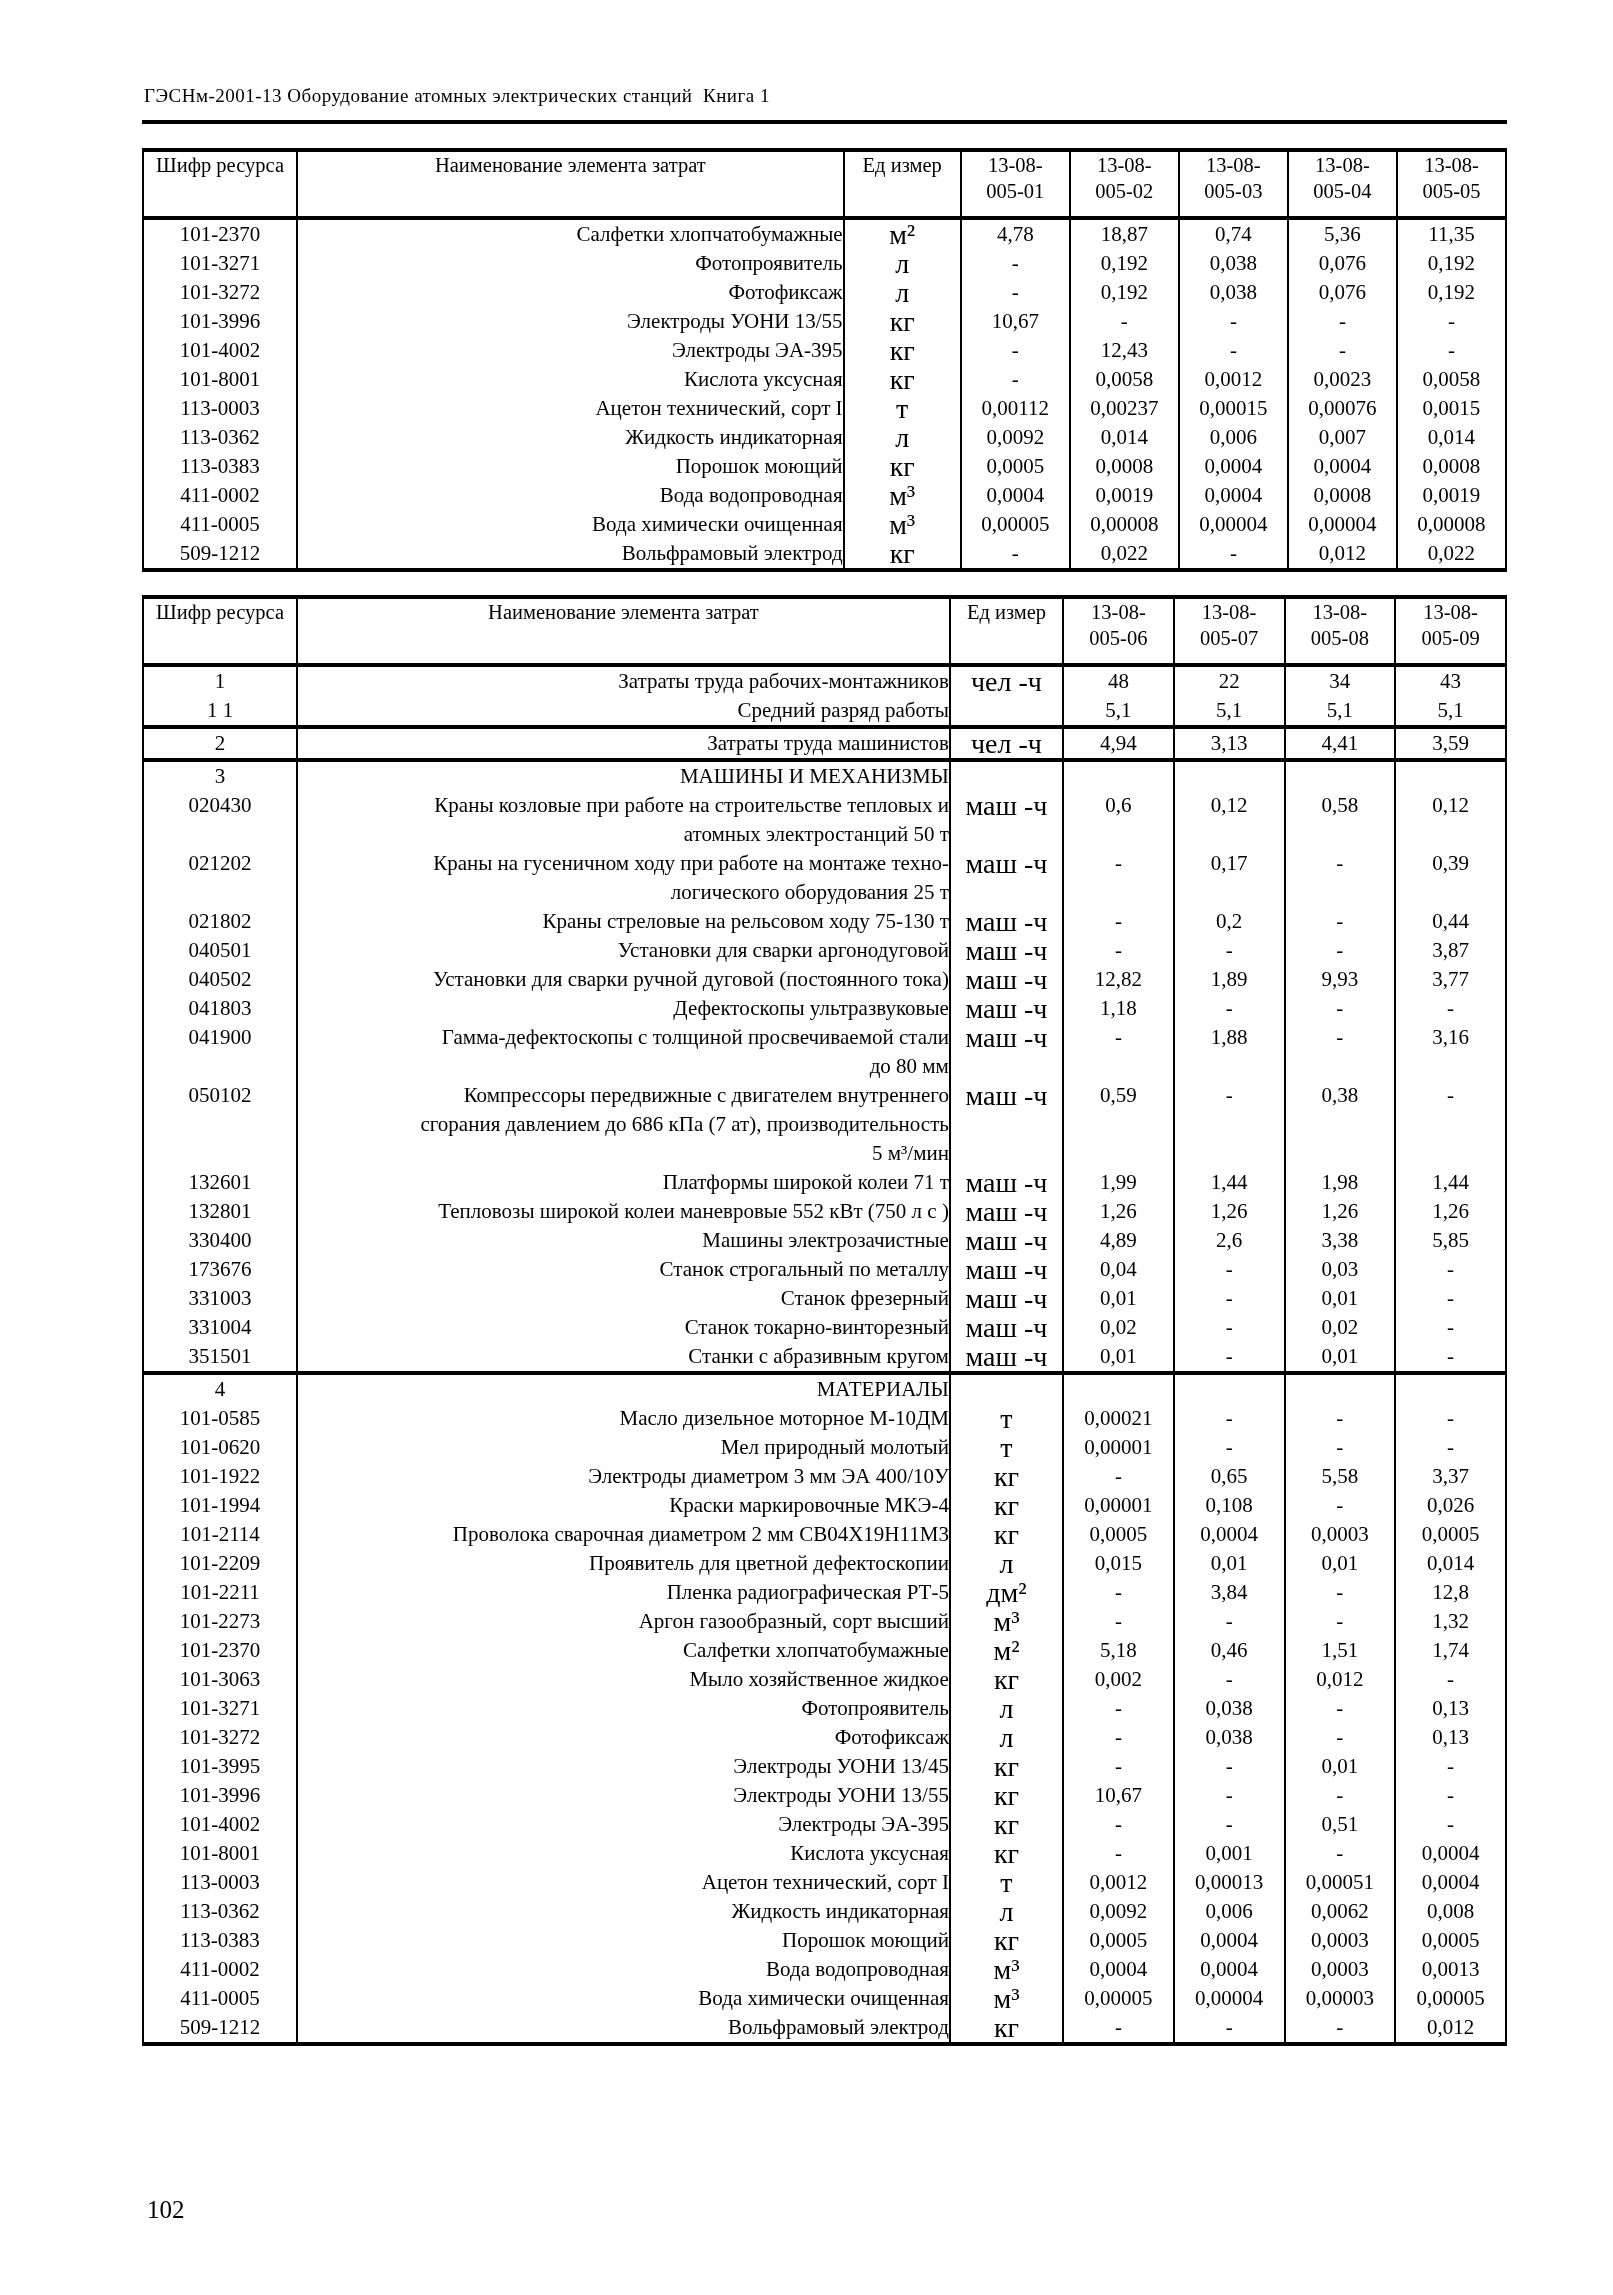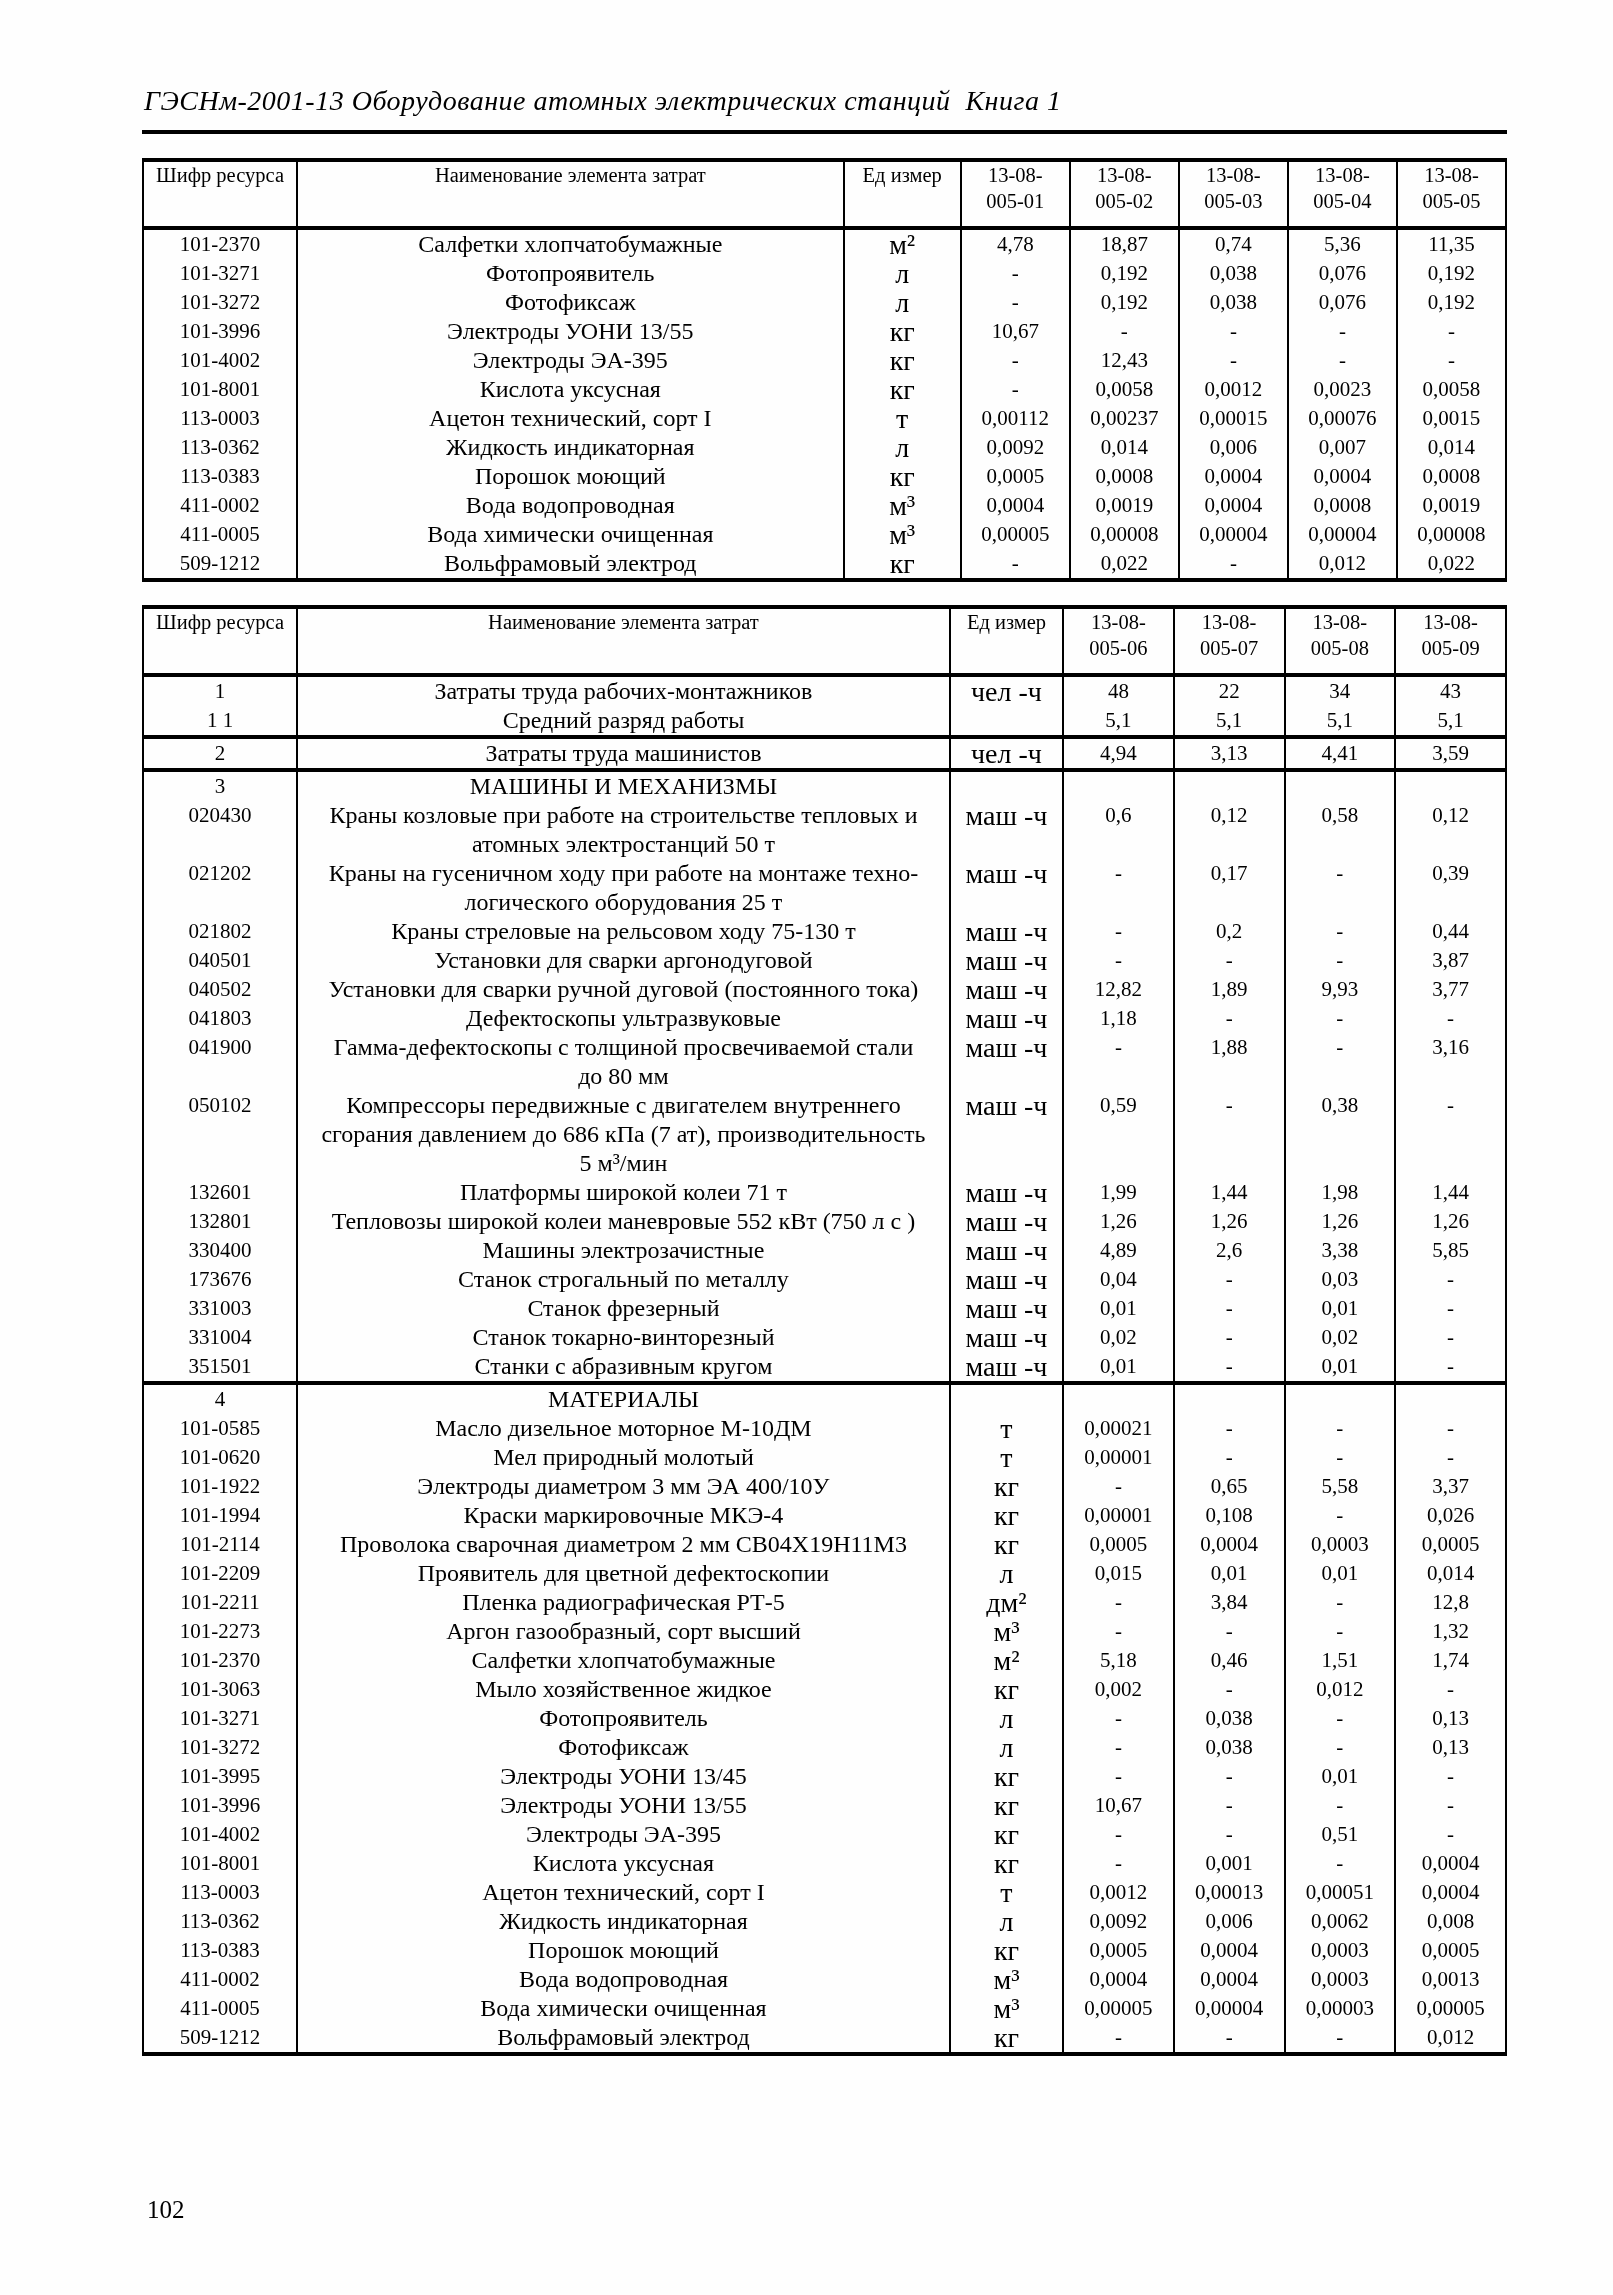--- a/index.html
+++ b/index.html
@@ -9,25 +9,24 @@
     background:#fefefe;
     color:#000;
     font-family:"Liberation Serif","DejaVu Serif",serif;
     overflow:hidden;
   }
   .content{
     position:absolute;
     left:142px; right:107px; top:85px;
   }
   .doc-title{
-    font-size:28px;
+    font-size:19px;
     letter-spacing:0.5px;
     white-space:pre-wrap;
     padding-left:2px;
-    font-style:italic;
   }
   .title-rule{
     border-top:4px solid #000;
     margin-top:13px;
   }
   table.res{
     border-collapse:collapse;
     table-layout:fixed;
     width:100%;
     border:2.5px solid #000;
@@ -45,21 +44,21 @@
   thead th{
     border-bottom:4px solid #000;
     text-align:center;
     font-size:20.5px;
     vertical-align:middle;
     line-height:26px;
     white-space:pre-line;
     height:64px;
   }
   td.c{ text-align:center; font-size:21px; line-height:29px; padding:1px 0; white-space:pre-line;}
-  td.n{ text-align:center; font-size:24px; line-height:29px; padding:1px 4px 1px 12px; white-space:pre-line;}
+  td.n{ text-align:right; font-size:21px; line-height:29px; padding:1px 4px 1px 12px; white-space:pre-line;}
   td.u{ text-align:center; font-size:28px; line-height:29px; padding:1px 0;}
   td.v{ text-align:center; font-size:21px; line-height:29px; padding:1px 0;}
   tr.gstart td{ border-top:4px solid #000; }
   .bold{ font-weight:bold; }
   #table1{ margin-top:24px; }
   #table2{ margin-top:23px; }
   .page-number{
     position:absolute;
     left:147px; top:2196px;
     font-size:25px;

